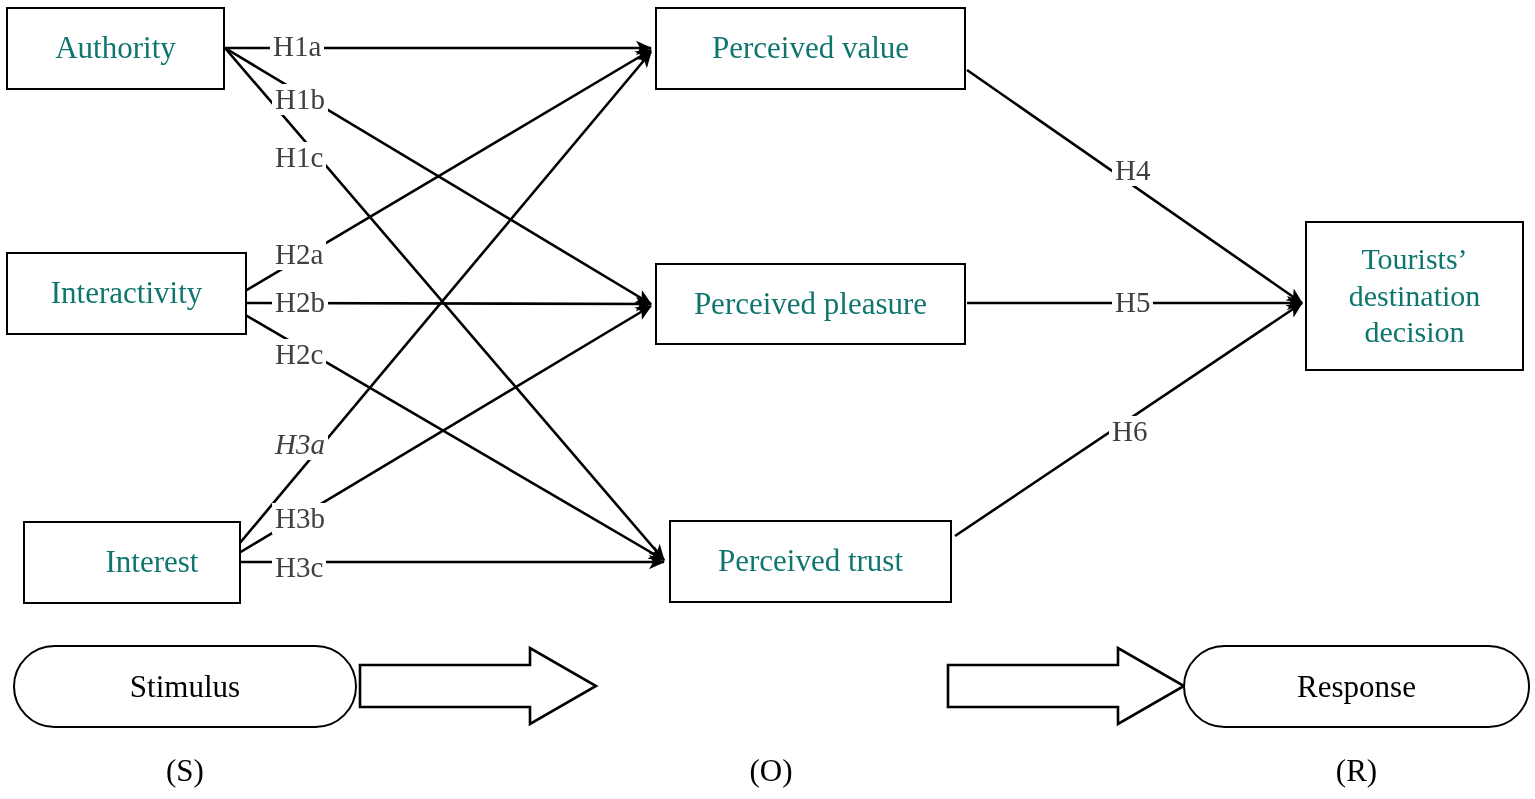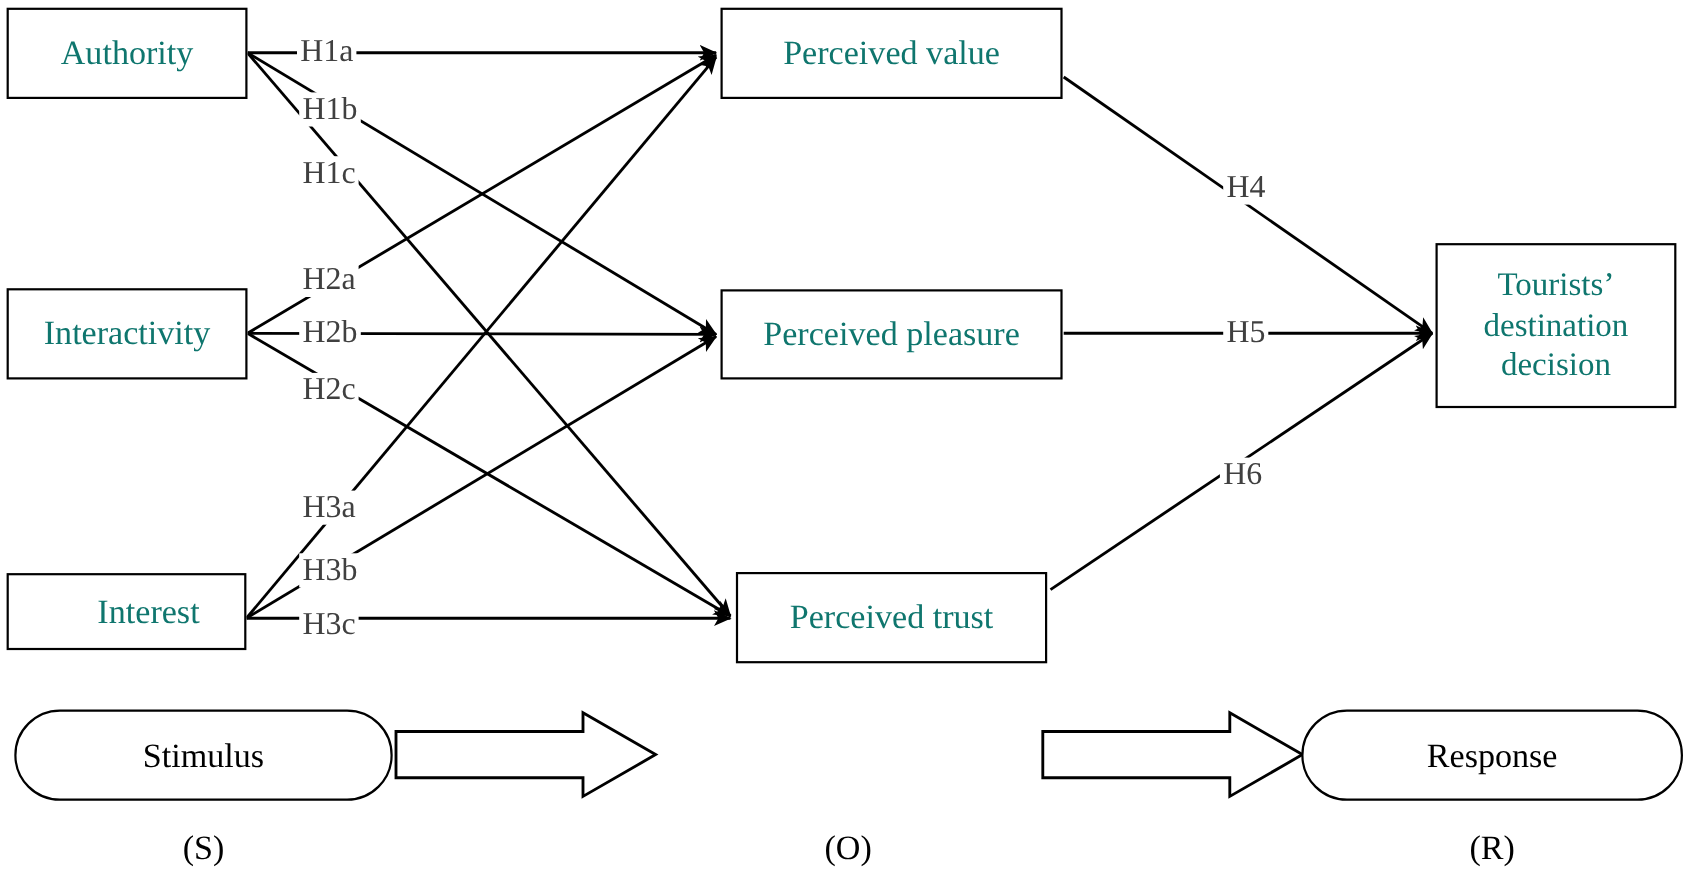--- a/index.html
+++ b/index.html
@@ -108,25 +108,25 @@
     <g stroke="#000000" stroke-width="2.6" fill="#ffffff" stroke-linejoin="miter">
       <path d="M 360 665 L 530 665 L 530 648 L 596 686 L 530 724 L 530 707 L 360 707 Z"></path>
       <path d="M 948 665 L 1118 665 L 1118 648 L 1184 686 L 1118 724 L 1118 707 L 948 707 Z"></path>
     </g>
   </svg>
 
   <div class="node-box" style="left:6px; top:7px; width:219px; height:83px;">
     <span>Authority</span>
   </div>
 
-  <div class="node-box" style="left:6px; top:262px; width:219px; height:83px;">
+  <div class="node-box" style="left:6px; top:252px; width:241px; height:83px;">
     <span>Interactivity</span>
   </div>
 
-  <div class="node-box" style="left:6px; top:521px; width:218px; height:70px;padding-left:40px;">
+  <div class="node-box" style="left:23px; top:521px; width:218px; height:83px;padding-left:40px;">
     <span>Interest</span>
   </div>
 
   <div class="node-box" style="left:655px; top:7px; width:311px; height:83px;">
     <span>Perceived value</span>
   </div>
 
   <div class="node-box" style="left:655px; top:263px; width:311px; height:82px;">
     <span>Perceived pleasure</span>
   </div>
@@ -140,21 +140,21 @@
   </div>
 
   <div class="edge-label" style="left:270px; top:31px;">H1a</div>
   <div class="edge-label" style="left:272px; top:84px;">H1b</div>
   <div class="edge-label" style="left:272px; top:142px;">H1c</div>
 
   <div class="edge-label" style="left:272px; top:239px;">H2a</div>
   <div class="edge-label" style="left:272px; top:287px;">H2b</div>
   <div class="edge-label" style="left:272px; top:339px;">H2c</div>
 
-  <div class="edge-label" style="left:272px; top:446px;">H3a</div>
+  <div class="edge-label" style="left:272px; top:429px;font-style:italic;">H3a</div>
   <div class="edge-label" style="left:272px; top:503px;">H3b</div>
   <div class="edge-label" style="left:272px; top:552px;">H3c</div>
 
   <div class="edge-label" style="left:1112px; top:155px;">H4</div>
   <div class="edge-label" style="left:1112px; top:287px;">H5</div>
   <div class="edge-label" style="left:1109px; top:416px;">H6</div>
 
   <div class="sor-box" style="left:13px; top:645px; width:344px; height:83px;">
     <span>Stimulus</span>
   </div>

